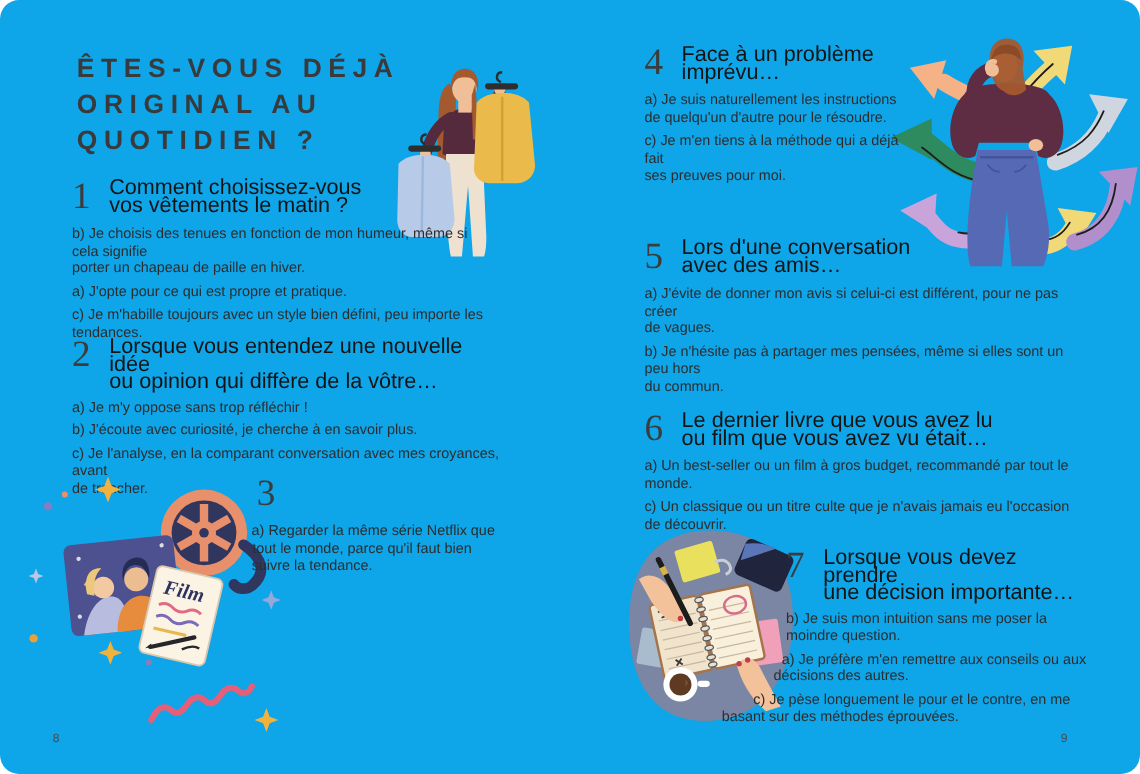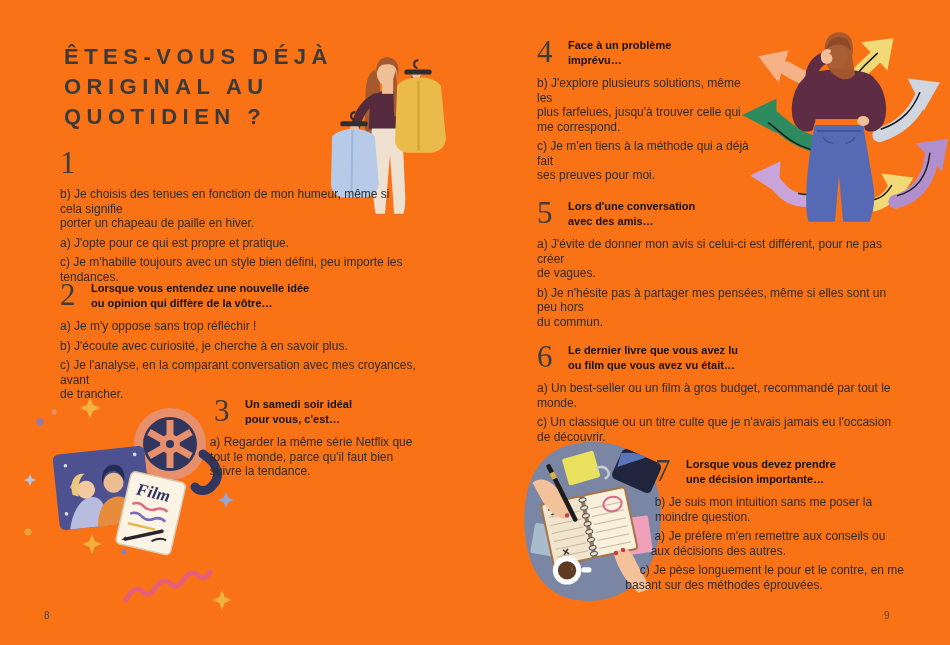--- a/index.html
+++ b/index.html
@@ -1,31 +1,31 @@
 <!DOCTYPE html>
 <html><head>
 <meta charset="utf-8">
 <style>
   html,body{margin:0;padding:0;background:#ffffff;}
   .spread{
-    position:relative;width:950px;height:645px;background:#f97316;overflow:hidden;
-    font-family:"Liberation Sans",sans-serif;color:#2d2d2d;
+    position:relative;width:950px;height:645px;background:#0ea5e9;overflow:hidden;
+    font-family:"Liberation Sans",sans-serif;color:#2d2d2d;border-radius:16px;
   }
   .abs{position:absolute;}
   .title{
     font-weight:bold;font-size:22px;letter-spacing:5.5px;line-height:30px;
     color:#3a3a3a;white-space:pre-line;
   }
   .q-head{display:flex;gap:9px;margin-bottom:7px;}
   .q-num{
     width:22px;flex-shrink:0;font-family:"Liberation Serif",serif;font-weight:300;
     font-size:31px;line-height:34px;color:#3c3c3c;
   }
   .q-title{
-    font-weight:bold;font-size:11px;line-height:14.5px;color:#141414;
+    font-weight:normal;font-size:18px;line-height:14.5px;color:#141414;
     white-space:pre-line;padding-top:3px;
   }
   .answer{
     font-size:12px;line-height:14.5px;margin-bottom:5px;white-space:pre-line;color:#2d2d2d;
   }
   .film-spacer{float:left;width:186px;height:150px;shape-outside:ellipse(104px 80px at 42% 42%);}
   .journal-spacer{float:left;width:133px;height:146px;shape-outside:ellipse(80px 76px at 40% 44%);}
   .page-num{font-size:10px;color:#4a4a4a;}
   svg{display:block;}
 </style>
@@ -60,20 +60,22 @@
       <path d="M89 15 C84 13 85 7 90 7" stroke="#2e2e2e" stroke-width="2" fill="none"></path>
       <rect x="76" y="16" width="27" height="5" rx="2.5" fill="#2e2e2e"></rect>
       <path d="M69 32 C77 21 104 21 112 32 L117 84 C116 93 110 97 103 98 L79 98 C71 97 66 91 67 84 Z" fill="#eaba4a"></path>
       <path d="M90 27 L90 96" stroke="#d2a134" stroke-width="2"></path>
     </g>
   </svg>
 
   <div class="abs" style="left:60px;top:146px;width:348px;">
     <div class="q-head">
       <div class="q-num">1</div>
+      <div class="q-title">Comment choisissez-vous
+vos vêtements le matin ?</div>
     </div>
     <div class="answer">b) Je choisis des tenues en fonction de mon humeur, même si cela signifie
 porter un chapeau de paille en hiver.</div>
     <div class="answer">a) J'opte pour ce qui est propre et pratique.</div>
     <div class="answer">c) Je m'habille toujours avec un style bien défini, peu importe les
 tendances.</div>
   </div>
 
   <div class="abs" style="left:60px;top:278px;width:356px;">
     <div class="q-head">
@@ -137,22 +139,20 @@
       <circle cx="34" cy="20" r="2.5" fill="#e8906c"></circle>
       <circle cx="8" cy="140" r="3.5" fill="#e8a23c"></circle>
       <circle cx="104" cy="160" r="2.5" fill="#8a7cc0"></circle>
     </g>
   </svg>
 
   <div class="abs" style="left:28px;top:394px;width:388px;">
     <div class="film-spacer"></div>
     <div class="q-head">
       <div class="q-num">3</div>
-      <div class="q-title">Un samedi soir idéal
-pour vous, c'est…</div>
     </div>
     <div class="answer">a) Regarder la même série Netflix que tout le monde, parce qu'il faut bien suivre la tendance.</div>
   </div>
 
   <svg class="abs" style="left:118px;top:552px;" width="120" height="62" viewBox="0 0 120 62">
     <path d="M8 48 q8 -16 17 -8 q6 6 13 -5 q7 -10 15 -3 q6 6 13 -5 q7 -10 15 -3 q6 5 11 -4" stroke="#e65f78" stroke-width="5" fill="none" stroke-linecap="round"></path>
     <path transform="translate(104,48) scale(1.1)" d="M0,-9 L2.5,-2.5 L9,0 L2.5,2.5 L0,9 L-2.5,2.5 L-9,0 L-2.5,-2.5 Z" fill="#f2b23e"></path>
   </svg>
 
   <div class="page-num abs" style="left:44px;top:610px;">8</div>
@@ -209,23 +209,22 @@
       <path d="M95 34 C92 28 96 24 100 25" stroke="#f0bf98" stroke-width="4" fill="none" stroke-linecap="round"></path>
     </g>
   </svg>
 
   <div class="abs" style="left:537px;top:35px;width:212px;">
     <div class="q-head">
       <div class="q-num">4</div>
       <div class="q-title">Face à un problème
 imprévu…</div>
     </div>
-    <div class="answer">b) J'explore plusieurs solutions, même les
-plus farfelues, jusqu'à trouver celle qui
-me correspond.</div>
+    <div class="answer">a) Je suis naturellement les instructions
+de quelqu'un d'autre pour le résoudre.</div>
     <div class="answer">c) Je m'en tiens à la méthode qui a déjà fait
 ses preuves pour moi.</div>
   </div>
 
   <div class="abs" style="left:537px;top:196px;width:356px;">
     <div class="q-head">
       <div class="q-num">5</div>
       <div class="q-title">Lors d'une conversation
 avec des amis…</div>
     </div>

